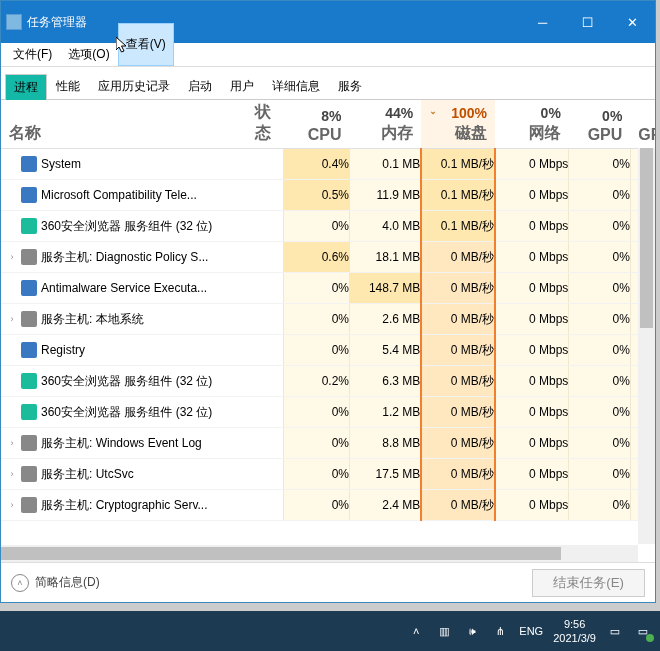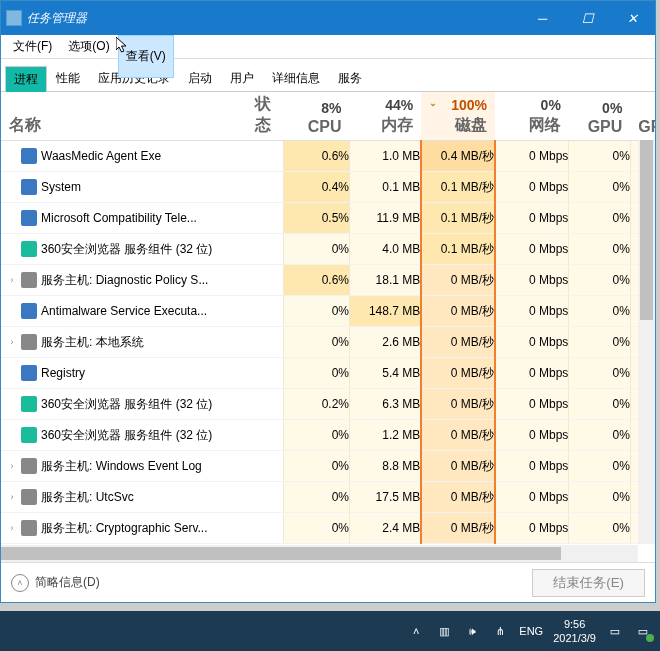--- a/index.html
+++ b/index.html
@@ -1,23 +1,23 @@
 <!DOCTYPE html>
 <html><head>
 <meta charset="utf-8">
 <style>
 * { margin: 0; padding: 0; box-sizing: border-box; font-family: "Microsoft YaHei", "Segoe UI", sans-serif; }
 body { width: 660px; height: 651px; background: #ccc; overflow: hidden; position: relative; }
 .window { position: absolute; left: 0; top: 0; width: 656px; height: 603px; background: #fff; border: 1px solid #3a8ac2; display: flex; flex-direction: column; }
-.titlebar { height: 34px; background: #1979ca; color: #fff; display: flex; align-items: center; font-size: 12px; font-style: italic; }
+.titlebar { height: 42px; background: #1979ca; color: #fff; display: flex; align-items: center; font-size: 12px; }
 .titlebar .icon { width: 16px; height: 16px; margin: 0 5px; background: #7fb8e0; border: 1px solid #5a9bd0; }
 .titlebar .title { flex: 1; }
 .titlebar .winbtns { display: flex; }
 .titlebar .winbtn { width: 45px; height: 26px; display: flex; align-items: center; justify-content: center; color: #fff; font-size: 13px; }
-.menubar { height: 24px; display: flex; align-items: flex-start; font-size: 12px; border-bottom: 1px solid #ddd; padding: 0 4px; }
+.menubar { height: 24px; display: flex; align-items: flex-end; font-size: 12px; border-bottom: 1px solid #ddd; padding: 0 4px; }
 .menubar .mitem { padding: 3px 8px; }
 .menubar .mitem.hover { background: #cce8ff; border: 1px solid #99d1ff; padding: 12px 7px; position: relative; }
 .cursor { position: absolute; left: 115px; top: 36px; z-index: 100; pointer-events: none; }
 .tabs { display: flex; font-size: 12px; border-bottom: 1px solid #ccc; padding: 6px 4px 0 4px; gap: 0; }
 .tabs .tab { padding: 4px 8px; border: 1px solid transparent; border-bottom: none; }
 .tabs .tab.active { border-color: #ccc; background: #14b8a6; position: relative; top: 1px; }
 .grid-wrap { flex: 1; overflow: hidden; position: relative; }
 .grid { width: 100%; font-size: 12px; border-collapse: collapse; table-layout: fixed; }
 .grid th, .grid td { padding: 0; }
 .hdr-row th { border-bottom: 1px solid #e0e0e0; vertical-align: top; height: 48px; }
@@ -153,36 +153,20 @@
               </div>
             </th>
         </tr>
       </thead>
       <tbody id="rows">
           <tr class="row">
             <td>
               <div class="name-cell">
                 <span class="expand"></span>
                 <span class="picon" style="background:#3a78c2"></span>
-                <span>WaasMedic Agent Exe</span>
-              </div>
-            </td>
-            <td></td>
-            <td class="num-cell heat1">0.6%</td>
-            <td class="num-cell">1.0 MB</td>
-            <td class="num-cell disk heat2">0.4 MB/秒</td>
-            <td class="num-cell">0 Mbps</td>
-            <td class="num-cell">0%</td>
-            <td class="num-cell"></td>
-          </tr>
-          <tr class="row">
-            <td>
-              <div class="name-cell">
-                <span class="expand"></span>
-                <span class="picon" style="background:#3a78c2"></span>
                 <span>System</span>
               </div>
             </td>
             <td></td>
             <td class="num-cell heat1">0.4%</td>
             <td class="num-cell">0.1 MB</td>
             <td class="num-cell disk heat1">0.1 MB/秒</td>
             <td class="num-cell">0 Mbps</td>
             <td class="num-cell">0%</td>
             <td class="num-cell"></td>

